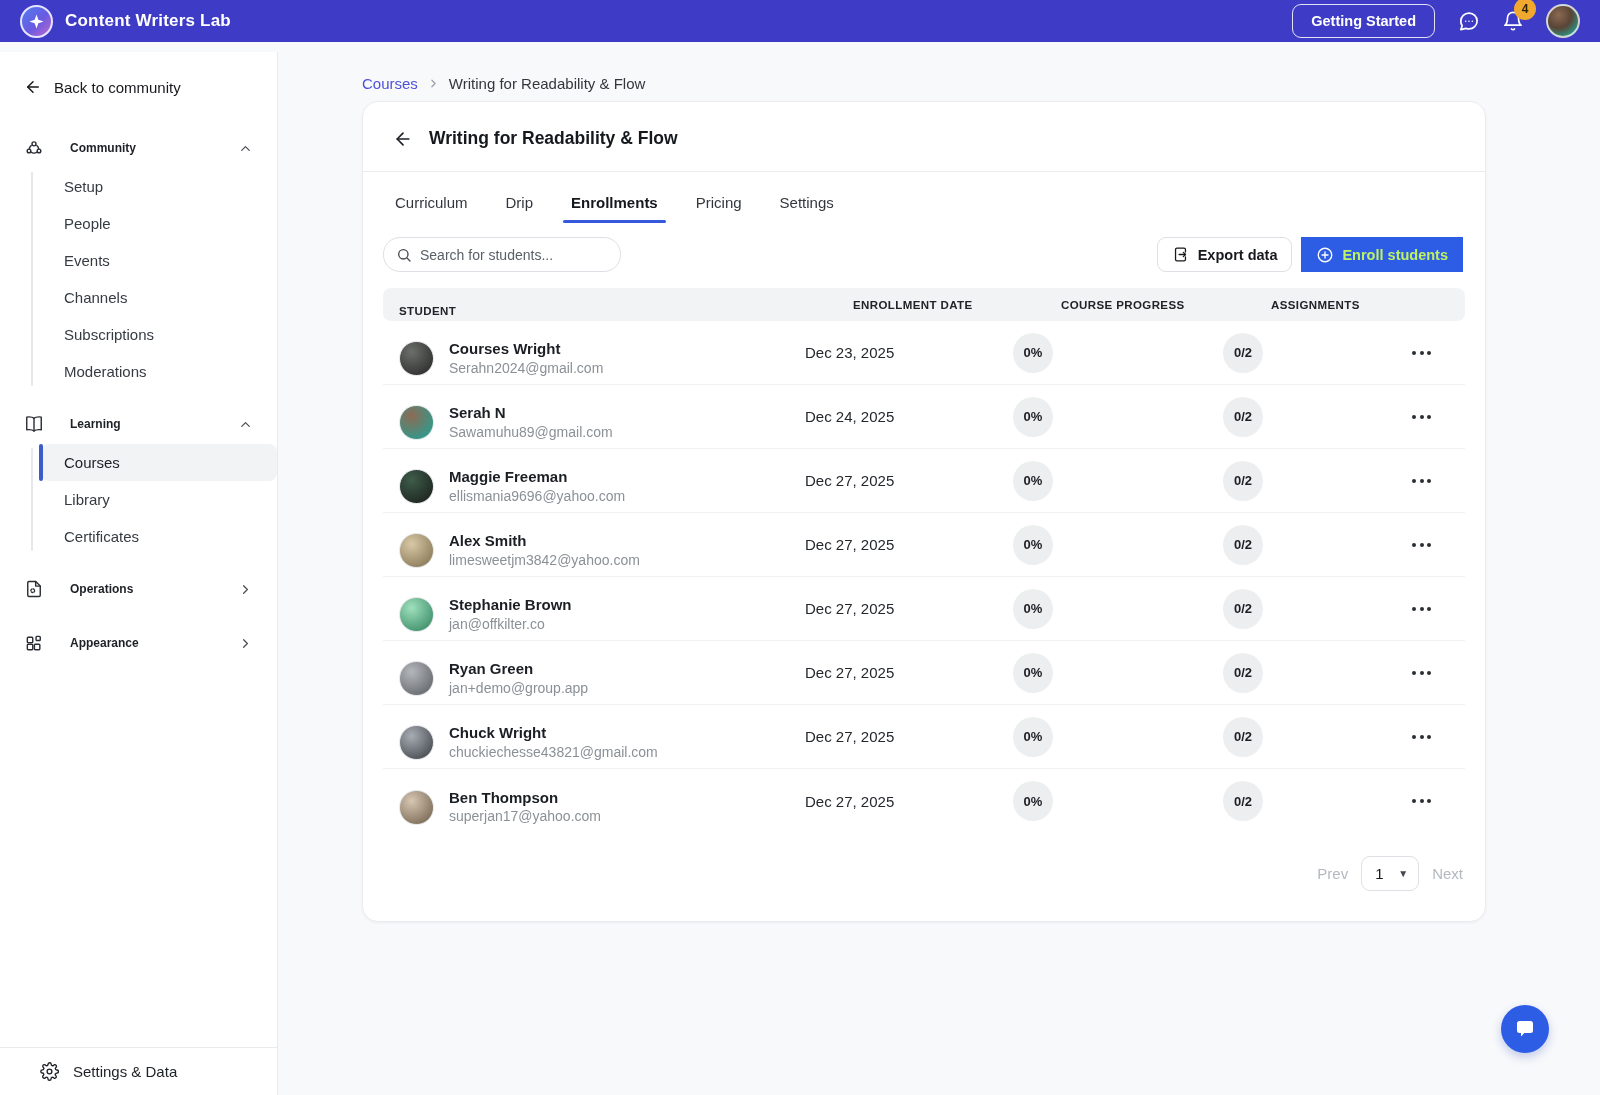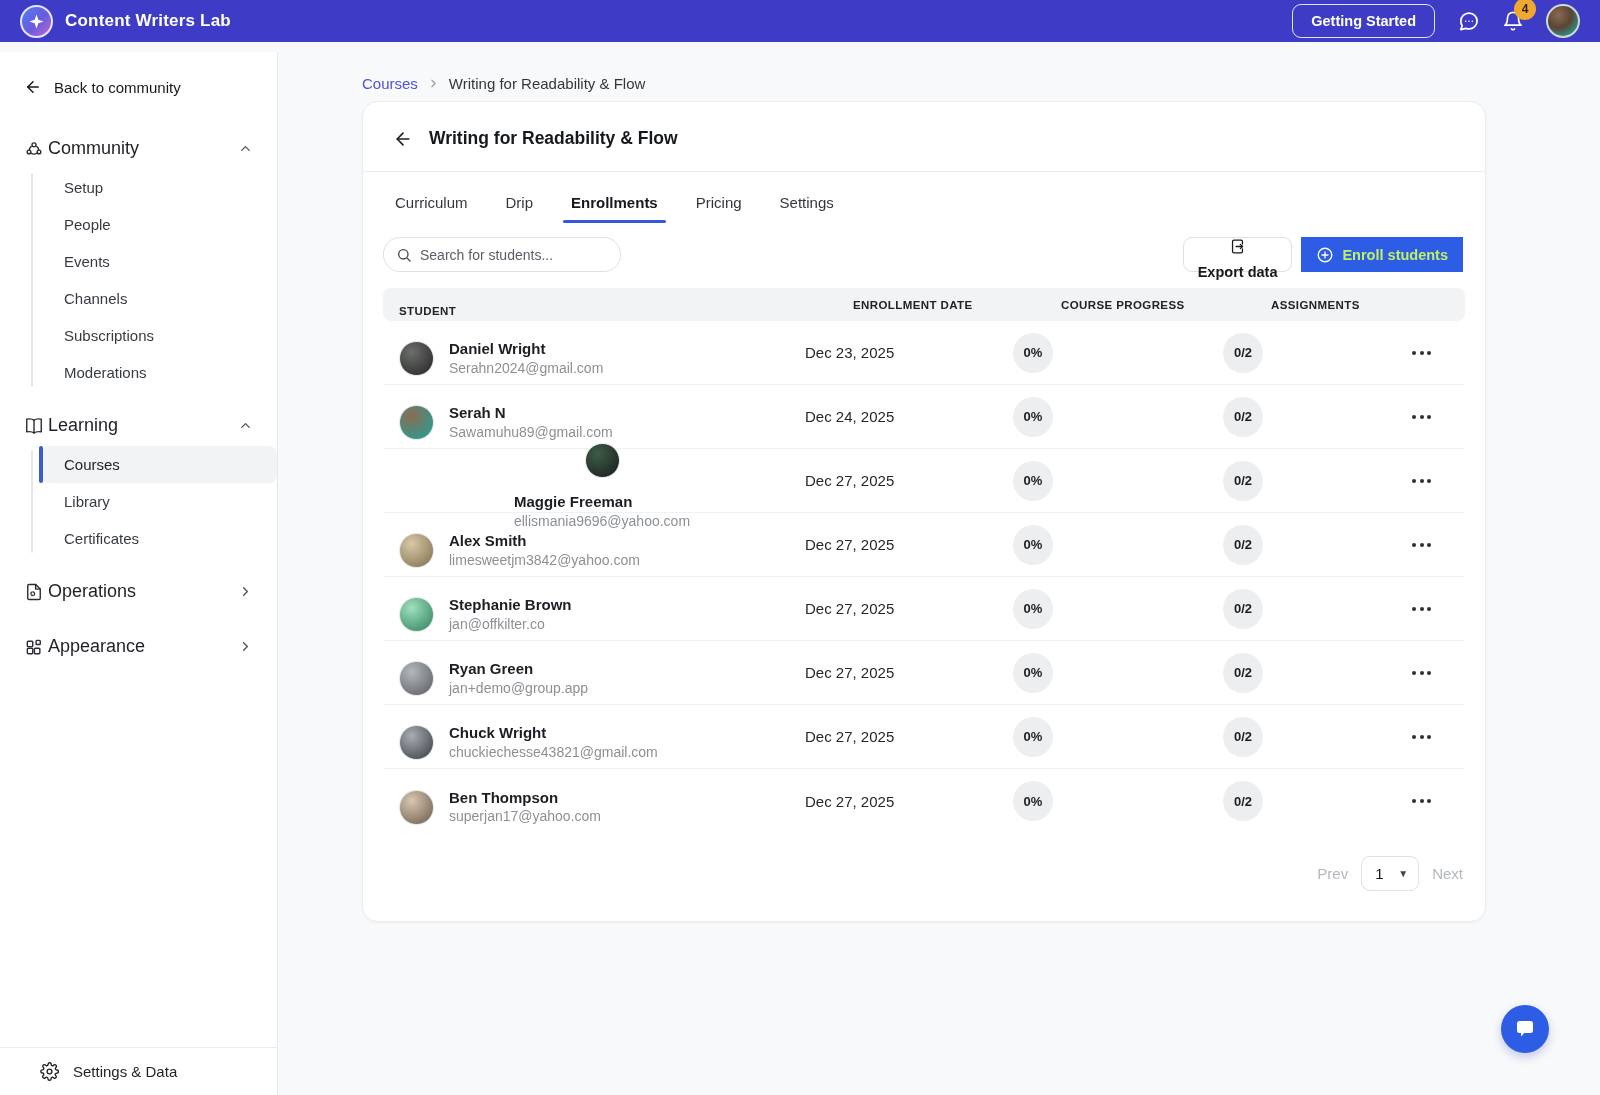--- a/index.html
+++ b/index.html
@@ -27,22 +27,22 @@
     background:radial-gradient(circle at 35% 30%, #8a6a52 0%, #5a4436 45%, #2f8f7f 78%, #237468 100%);
     border:2px solid rgba(255,255,255,.75); cursor:pointer; }
 
   
   .sidebar { position:fixed; top:52px; left:0; width:278px; height:1043px; background:#ffffff;
     border-right:1px solid #e9eaee; display:flex; flex-direction:column; }
   .sidebar-top { padding:26px 24px 10px 24px; }
   .back-link { display:flex; align-items:center; gap:12px; font-size:15px; color:#17191d;
     background:none; border:none; cursor:pointer; font-family:inherit; }
   .nav { padding:22px 14px 0 14px; flex:1; }
-  .nav-section-header { display:flex; align-items:center; gap:4px; padding:10px 10px;
-    font-size:18px; font-weight:400; color:#1d2025; cursor:pointer; border-radius:8px; }
+  .nav-section-header { display:flex; align-items:center; gap:26px; padding:10px 10px;
+    font-size:12px; font-weight:700; color:#1d2025; cursor:pointer; border-radius:8px; }
   .nav-section-header .chev { margin-left:auto; color:#4b5056; display:flex; }
   .nav-section-header .nicon { color:#2a2e34; display:flex; }
   .subnav { position:relative; margin-left:17px; padding-left:8px; }
   .subnav::before { content:""; position:absolute; left:0; top:4px; bottom:4px; width:2px;
     background:#e6e8ec; border-radius:2px; }
   .subnav-item { position:relative; display:block; width:236px; text-align:left; margin-left:2px;
     padding:10px 12px 10px 23px; font-size:15px; color:#363b42; background:none; border:none;
     cursor:pointer; font-family:inherit; border-radius:8px; }
   .subnav-item.active { background:#f1f3f5; font-weight:500; color:#1d2025; }
   .subnav-item.active::before { content:""; position:absolute; left:-2px; top:0; bottom:0; width:4px;
@@ -75,21 +75,21 @@
 
   .toolbar { display:flex; align-items:center; padding:14px 22px 0 20px; }
   .search-box { display:flex; align-items:center; gap:8px; width:238px; height:35px;
     border:1px solid #dde0e4; border-radius:17px; padding:0 12px; background:#ffffff; color:#5b6066; }
   .search-box input { border:none; outline:none; width:100%; font-size:14px; font-family:inherit;
     color:#33373d; background:transparent; }
   .search-box input::placeholder { color:#595f66; }
   .toolbar-right { margin-left:auto; display:flex; gap:9px; }
   .btn-secondary { display:flex; align-items:center; gap:9px; height:35px; padding:0 14px;
     background:#ffffff; border:1px solid #dde0e4; border-radius:9px; font-size:14.5px; font-weight:600;
-    color:#17191d; cursor:pointer; font-family:inherit;flex-direction:column; }
+    color:#17191d; cursor:pointer; font-family:inherit; }
   .btn-primary { display:flex; align-items:center; gap:8px; height:35px; padding:0 14px;
     background:#2d5ce5; border:1px solid #2d5ce5; border-radius:0; font-size:14.5px; font-weight:600;
     color:#bef264; cursor:pointer; font-family:inherit; }
 
   .table { margin:16px 20px 0 20px; }
   .thead { display:flex; align-items:center; height:33px; background:#f1f3f5; border-radius:8px; }
   .th { font-size:11.5px; font-weight:600; letter-spacing:.4px; color:#202327; text-transform:uppercase;padding-left:48px; }
   .col-student { width:422px; padding-left:16px;margin-top:13px; }
   .col-date { width:208px; }
   .col-progress { width:210px; }
@@ -328,21 +328,21 @@
         <span class="th col-date">Enrollment date</span>
         <span class="th col-progress">Course progress</span>
         <span class="th col-assign">Assignments</span>
         <span class="col-menu"></span>
       </div>
       <div id="rows-container">
   <div class="trow">
     <div class="col-student student-cell" style="padding-left:16px;">
       <span class="avatar" style="background: radial-gradient(circle at 35% 30%, rgb(107, 111, 107) 0%, rgb(46, 46, 46) 85%);"></span>
       <span>
-        <div class="s-name">Daniel Wright</div>
+        <div class="s-name">Courses Wright</div>
         <div class="s-email">Serahn2024@gmail.com</div>
       </span>
     </div>
     <span class="col-date date-text">Dec 23, 2025</span>
     <span class="col-progress">
               <span class="pill">0%</span>
             </span>
     <span class="col-assign">
               <span class="pill">0/2</span>
             </span>
@@ -373,21 +373,21 @@
     <span class="col-menu">
       <button class="kebab">
                 <i></i>
                 <i></i>
                 <i></i>
               </button>
     </span>
   </div>
 
   <div class="trow">
-    <div class="col-student student-cell" style="padding-left:16px;flex-direction:column;">
+    <div class="col-student student-cell" style="padding-left:16px;">
       <span class="avatar" style="background: radial-gradient(circle at 35% 30%, rgb(62, 92, 73) 0%, rgb(29, 37, 32) 85%);"></span>
       <span>
         <div class="s-name">Maggie Freeman</div>
         <div class="s-email">ellismania9696@yahoo.com</div>
       </span>
     </div>
     <span class="col-date date-text">Dec 27, 2025</span>
     <span class="col-progress">
               <span class="pill">0%</span>
             </span>

